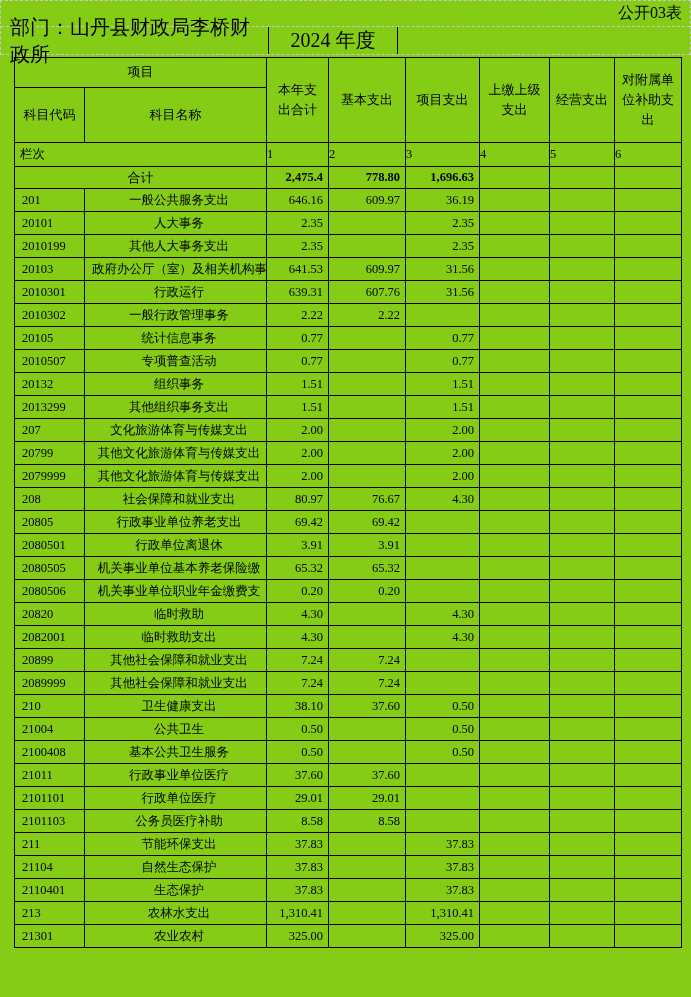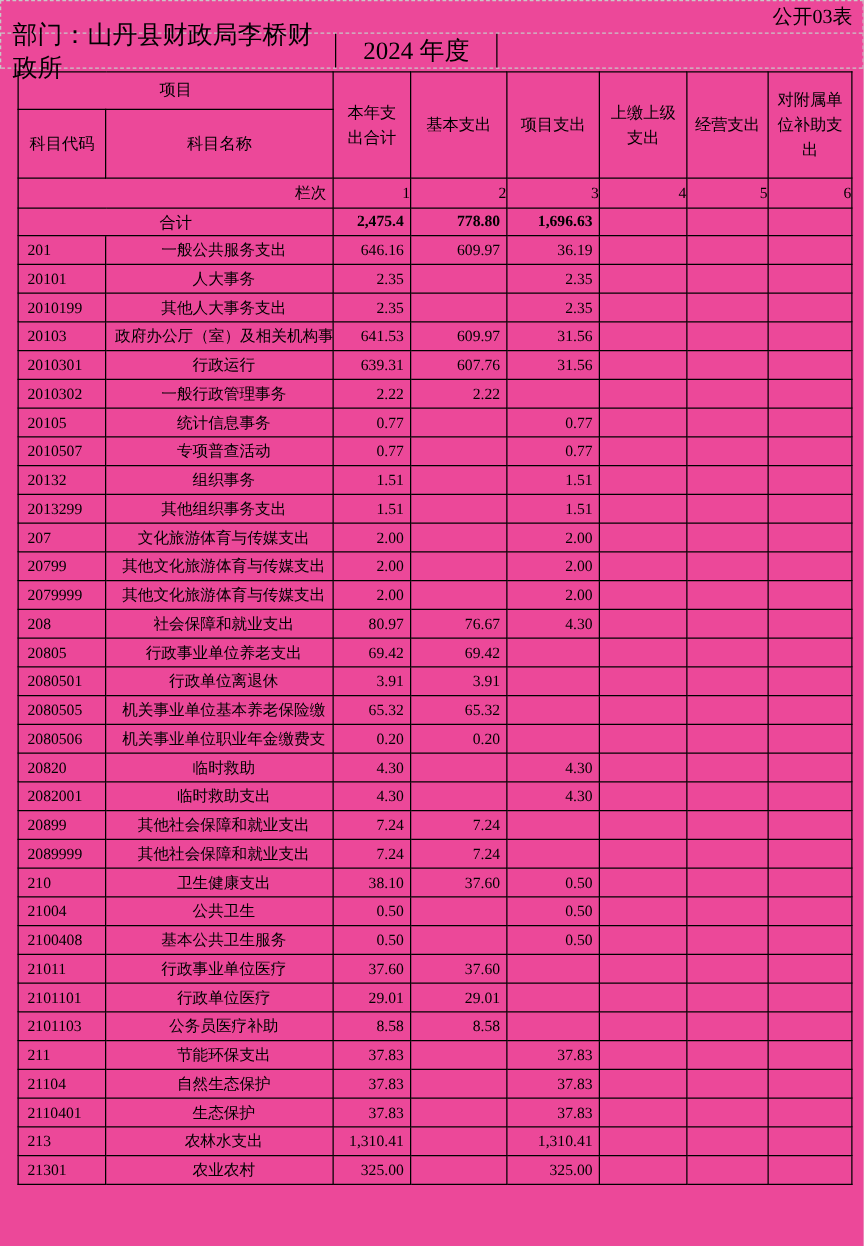--- a/index.html
+++ b/index.html
@@ -1,18 +1,18 @@
 <!DOCTYPE html>
 <html><head>
 <meta charset="utf-8">
 <style>
   * { box-sizing: border-box; margin: 0; padding: 0; }
   html, body { background: #e9e9e9; }
   .page {
-    width: 691px; height: 997px; background: #ec4899; color: #000;
+    width: 691px; height: 997px; background: #84cc16; color: #000;
     font-family: "Liberation Serif", "DejaVu Serif", serif;
     position: relative; overflow: hidden; margin: 0 auto;
   }
   
   .tophdr {
     border-left: 1px dashed #c8c8c8;
     border-top: 1px dashed #c8c8c8;
     border-right: 1px dashed #c8c8c8;
   }
   .toprow1 {
@@ -35,21 +35,21 @@
     border-collapse: collapse; table-layout: fixed;
     margin-left: 14px; width: 667px; margin-top: 2px;
   }
   table.budget td, table.budget th {
     border: 1px solid #000; overflow: hidden; vertical-align: middle;
     font-weight: normal;
   }
   .hdr { text-align: center; font-size: 13px; line-height: 1.55; padding: 2px 5px; word-break: break-all; }
   tr.hdr-top  td { height: 30px; }
   tr.hdr-sub  td { height: 55px; }
-  tr.lanci-row td { height: 21px; text-align: right; font-size: 12.5px; }
+  tr.lanci-row td { height: 21px; text-align: left; font-size: 12.5px; }
   tr.total-row td { height: 22px; font-size: 12.5px; }
   tr.total-row td.label { text-align: center; font-size: 13px; }
   tr.total-row td.num { font-weight: bold; }
   tr.data-row td { height: 23px; font-size: 12.5px; }
   td.code { padding-left: 7px; text-align: left; margin-left: 23px; }
   td.name { padding-left: 7px; text-align: center; white-space: nowrap; }
   td.num  { text-align: right; padding-right: 5px; white-space: nowrap; }
 </style>
 </head>
 <body>

